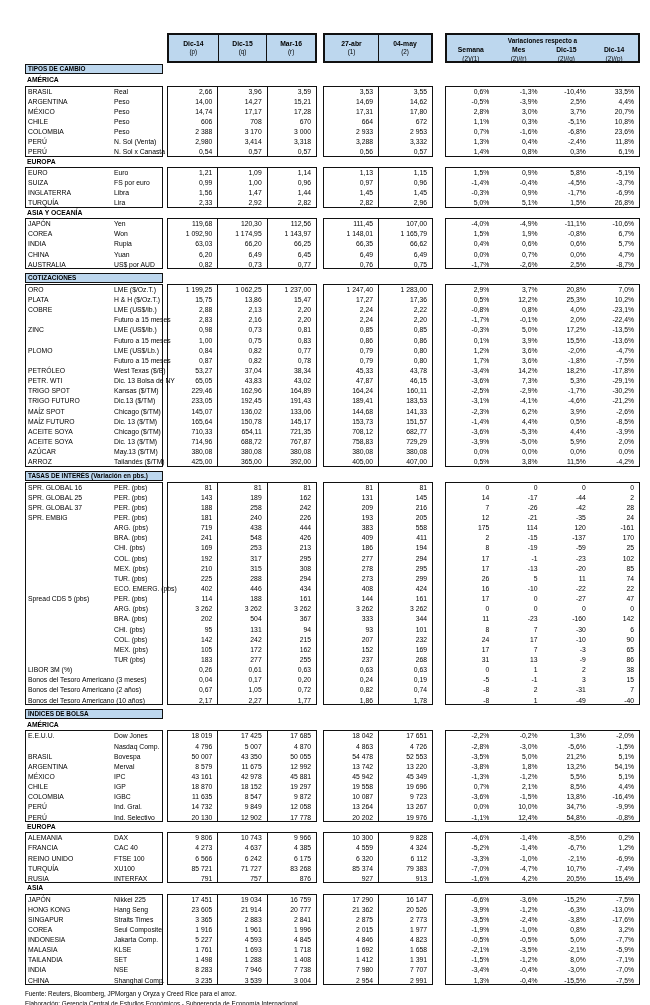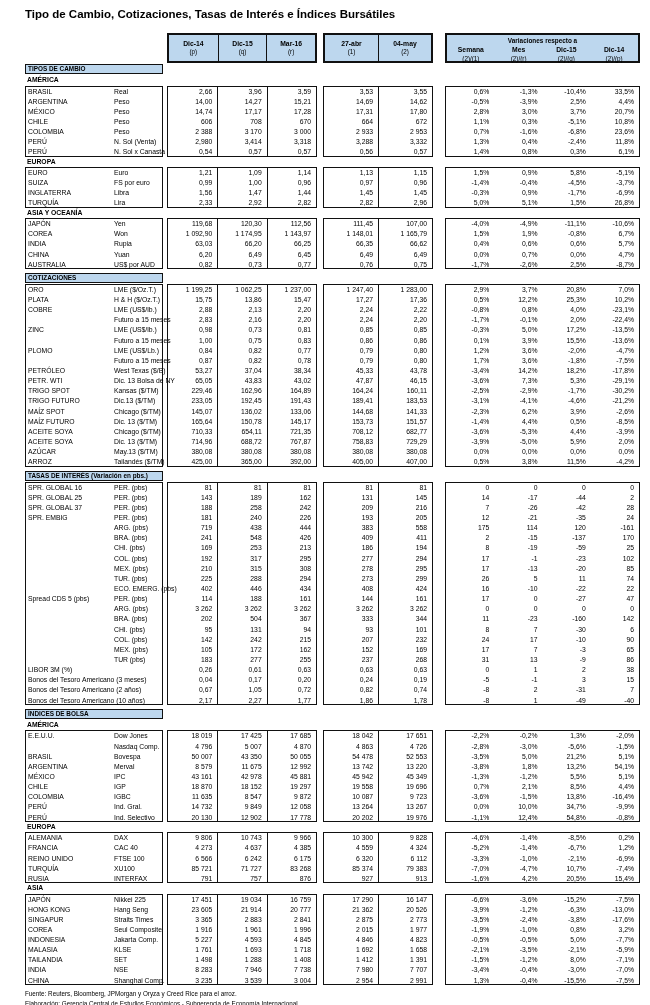--- a/index.html
+++ b/index.html
@@ -30,21 +30,20 @@
   .row{position:relative;width:100%;box-sizing:border-box;white-space:nowrap;}
   .cell{font-size:6.8px;text-align:right;padding-right:5px;box-sizing:border-box;white-space:nowrap;}
   .lbl{position:absolute;left:2px;top:0;font-size:6.8px;white-space:nowrap;}
   .dtl{position:absolute;left:88px;top:0;font-size:6.8px;white-space:nowrap;}
   .footer-line{position:absolute;left:25px;font-size:6.3px;white-space:nowrap;}
 </style>
 </head>
 <body>
 
 <div id="page">
-  <div class="title">Tipo de Cambio, Cotizaciones, Tasas de Interés e Índices Bursátiles</div>
   <div id="headers">
       <div class="hdr-box" style="left: 167px; width: 150px;">
         <div class="hdr-cell" style="width: 50px;">
           <div class="hdr-label">Dic-14</div>
           <div class="hdr-sub">(p)</div>
         </div>
         <div class="hdr-cell" style="width: 50px;">
           <div class="hdr-label">Dic-15</div>
           <div class="hdr-sub">(q)</div>
         </div>

